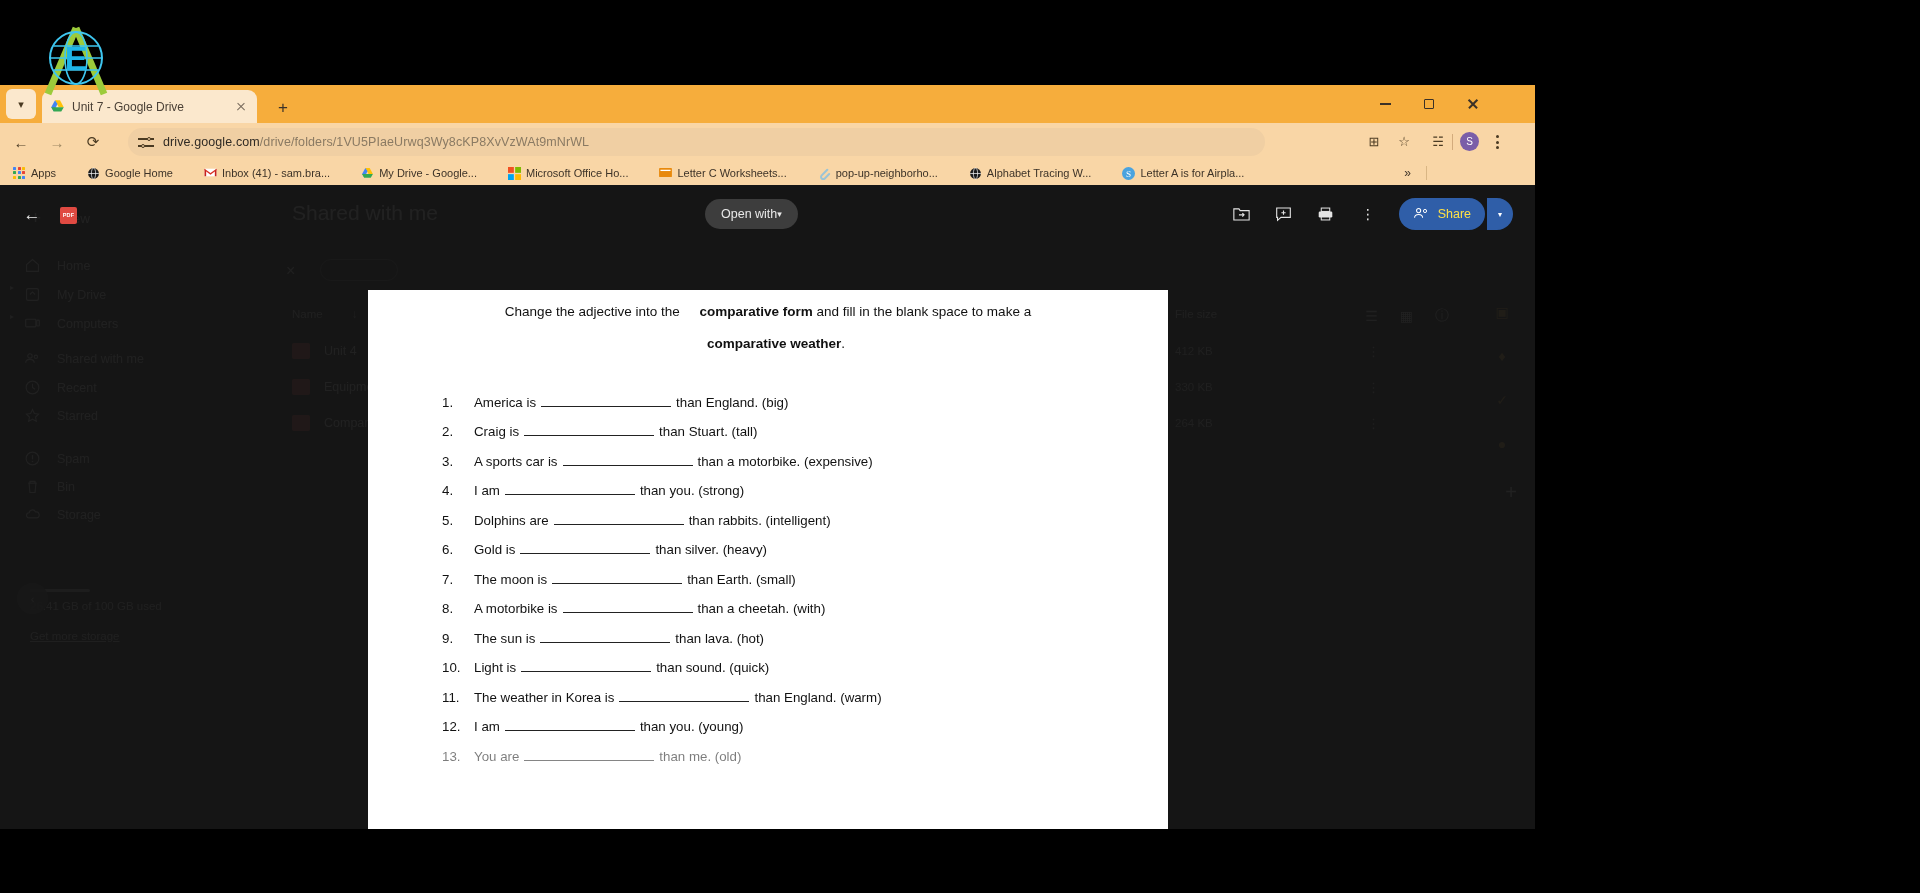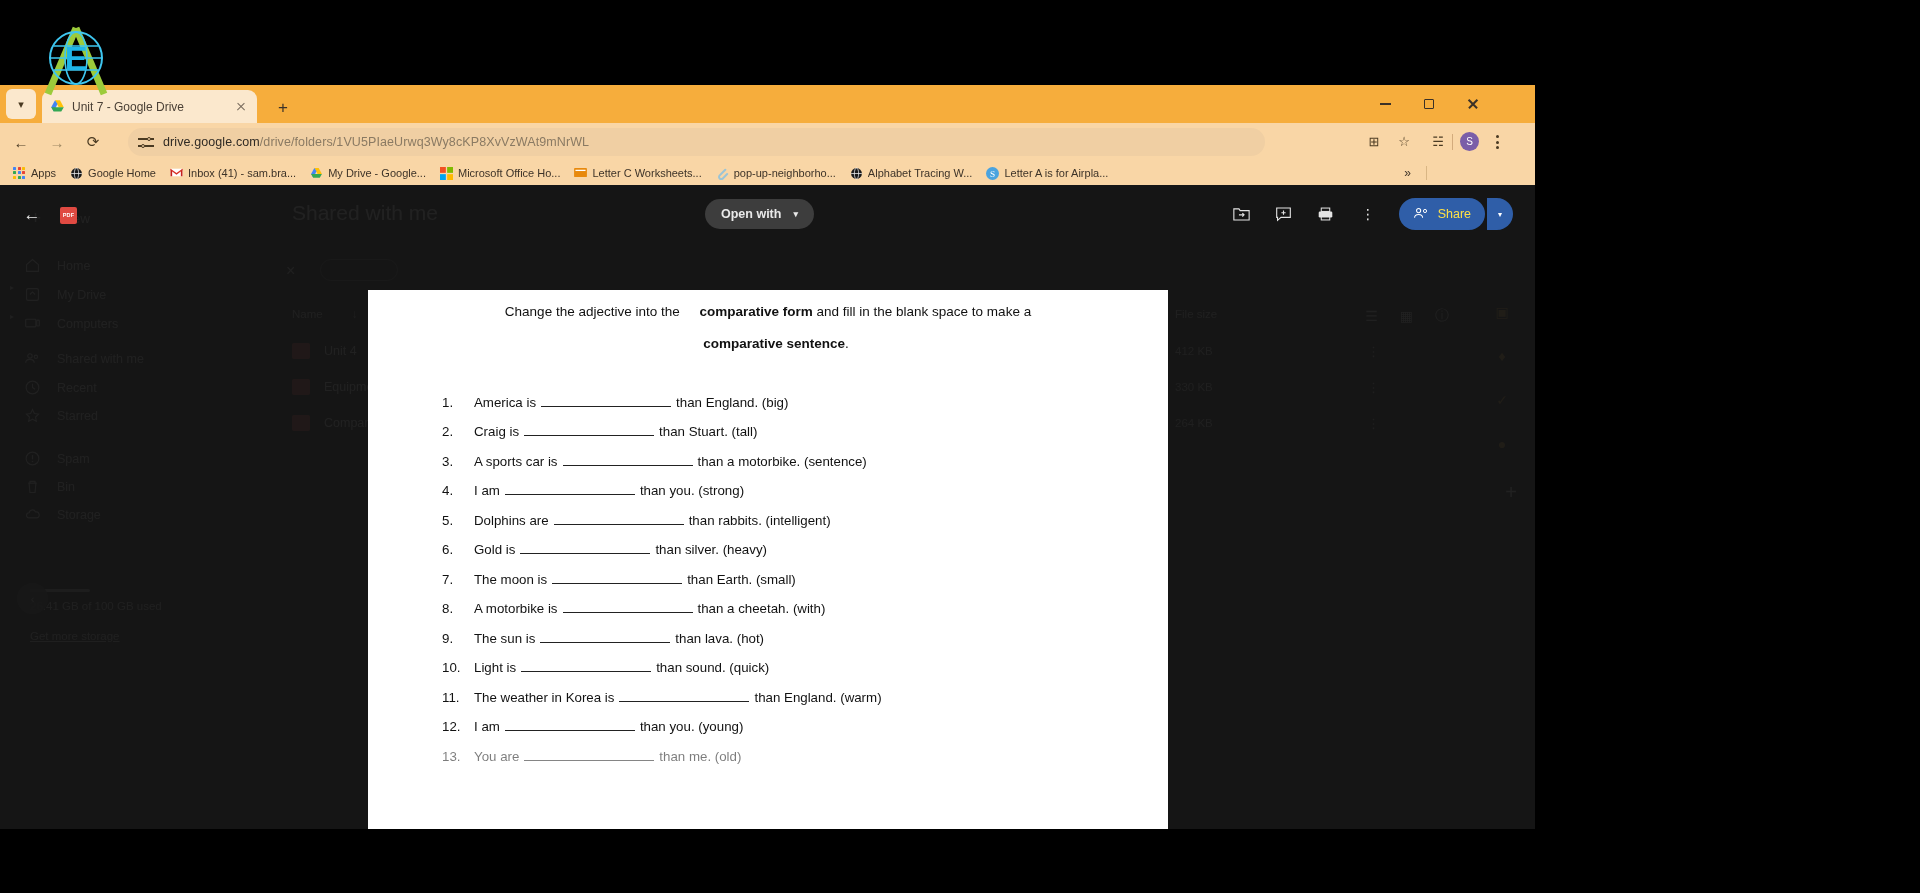--- a/index.html
+++ b/index.html
@@ -88,21 +88,21 @@
     display:flex; align-items:center; justify-content:center;
   }
   .kebab { position:absolute; right:28px; top:8px; width:20px; height:22px;
            display:flex; flex-direction:column; align-items:center; justify-content:center; gap:2.5px; }
   .kebab span { width:3px; height:3px; border-radius:50%; background:#4a3a22; }
   .divider-v { position:absolute; right:82px; top:11px; width:1px; height:16px; background:#d3ab7c; }
 
   
   .bookmarks {
     position:relative; height:24px; background:#f9d6a6; display:flex;
-    align-items:center; padding:0 6px; gap:0px; font-size:11px; color:#3d3328;
+    align-items:center; padding:0 6px; gap:17px; font-size:11px; color:#3d3328;
   }
   .bm { display:flex; align-items:center; gap:5px; padding:2px 7px; white-space:nowrap; }
   .bm-ico { width:13px; height:13px; flex:none; position:relative; }
   .bm-label { max-width:118px; overflow:hidden; text-overflow:ellipsis; white-space:nowrap; }
   .bm-overflow { position:absolute; right:124px; font-size:12px; color:#3d3328; }
   .bm-sep { position:absolute; right:108px; width:1px; height:14px; background:#d9b684; }
   .bm-all { position:absolute; right:6px; display:flex; align-items:center; gap:6px;margin-top:36px; }
 
   
   .apps-grid { width:12px; height:12px; display:grid;
@@ -155,21 +155,21 @@
   .pdfview { position:absolute; left:0; top:100px; right:0; bottom:0; background:rgba(20,20,20,.80); }
   .pdf-topbar { position:absolute; left:0; top:0; right:0; height:60px; display:flex; align-items:center; }
   .pdf-back { margin-left:18px; width:28px; height:28px; display:flex;
               align-items:center; justify-content:center; color:#e8e8e8; font-size:17px; }
   .pdf-fileicon { margin-left:14px; width:17px; height:17px; border-radius:2px;
                   background:#e04a42; color:#fff; font-size:5.5px; font-weight:bold;
                   display:flex; align-items:center; justify-content:center; letter-spacing:.2px; }
   .pdf-title { margin-left:12px; font-size:15px; color:#f1f1f1; white-space:nowrap; }
   .openwith { position:absolute; left:705px; top:14px; height:30px; padding:0 16px;
               border-radius:15px; background:#3d3d3d; color:#e9e9e9; font-size:12.5px;
-              display:flex; align-items:center; gap:12px;font-weight:bold; }
+              display:flex; align-items:center; gap:0; }
   .pdf-actions { position:absolute; right:22px; top:12px; display:flex; align-items:center; gap:8px; }
   .pdf-act { width:34px; height:34px; display:flex; align-items:center;
              justify-content:center; color:#e4e4e4; font-size:14px; }
   .share-btn { height:32px; padding:0 14px; border-radius:16px; background:#2f5ea8;
                color:#fde047; font-size:12.5px; display:flex; align-items:center; gap:9px; margin-left:6px; }
   .share-caret { width:26px; height:32px; background:#2f5ea8; border-radius:0 16px 16px 0;
                  display:flex; align-items:center; justify-content:center; color:#fff; font-size:8px;
                  margin-left:-6px; }
 
   
@@ -551,41 +551,41 @@
             </span>
             <span>Share</span>
           </div>
           <div class="share-caret">▾</div>
         </div>
       </div>
 
       <div class="page">
         <div class="page-head">
           <div><span>Change the adjective into the </span><b>comparative form</b><span> and fill in the blank space to make a</span></div>
-          <div><b>comparative sentence</b><span>.</span></div>
+          <div><b>comparative weather</b><span>.</span></div>
         </div>
 
         <div class="qlist">
           <div class="qrow">
             <span class="qnum">1.</span>
             <span>America is</span>
             <span class="qblank" style="width:130px"></span>
             <span>than England. (big)</span>
           </div>
           <div class="qrow">
             <span class="qnum">2.</span>
             <span>Craig is</span>
             <span class="qblank" style="width:130px"></span>
             <span>than Stuart. (tall)</span>
           </div>
           <div class="qrow">
             <span class="qnum">3.</span>
             <span>A sports car is</span>
             <span class="qblank" style="width:130px"></span>
-            <span>than a motorbike. (sentence)</span>
+            <span>than a motorbike. (expensive)</span>
           </div>
           <div class="qrow">
             <span class="qnum">4.</span>
             <span>I am</span>
             <span class="qblank" style="width:130px"></span>
             <span>than you. (strong)</span>
           </div>
           <div class="qrow">
             <span class="qnum">5.</span>
             <span>Dolphins are</span>

